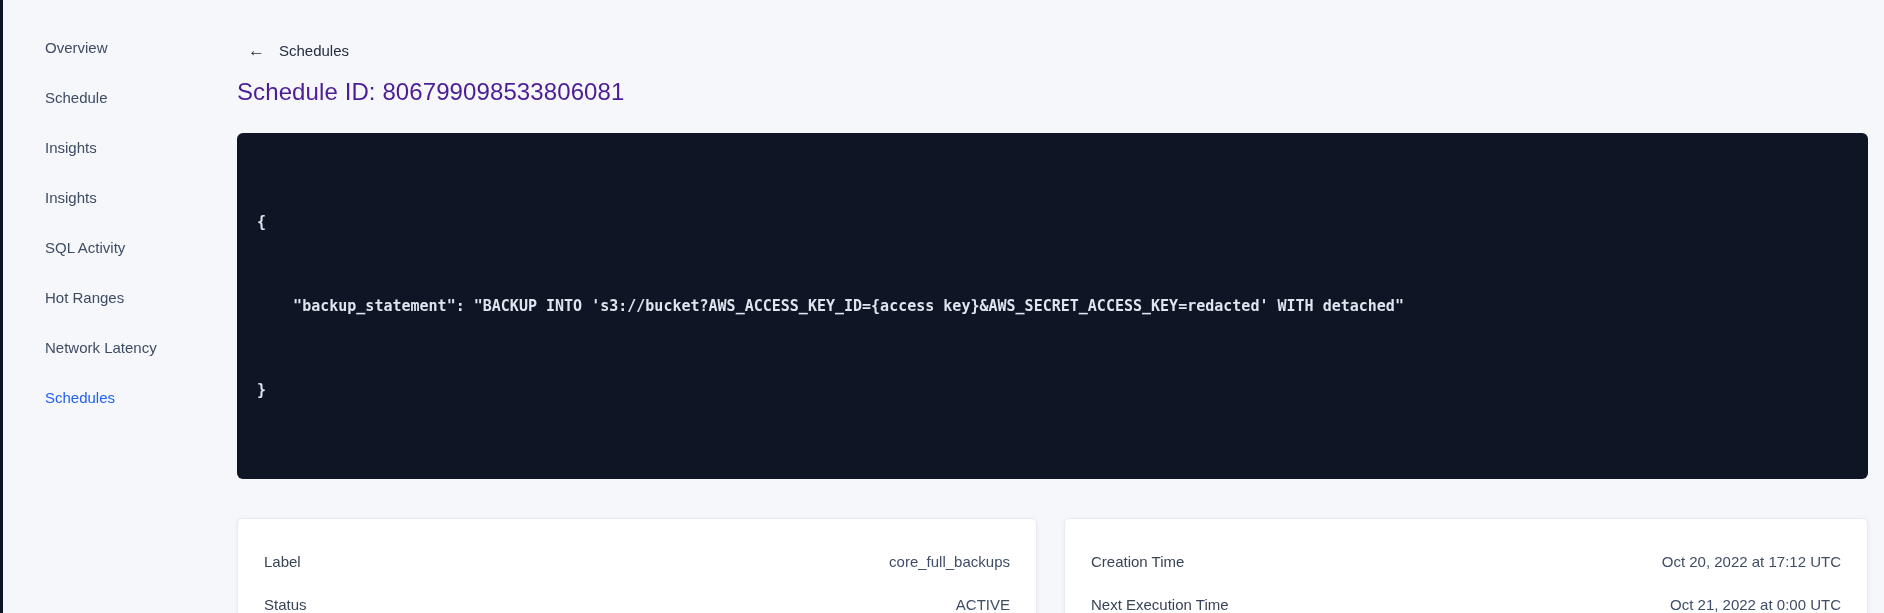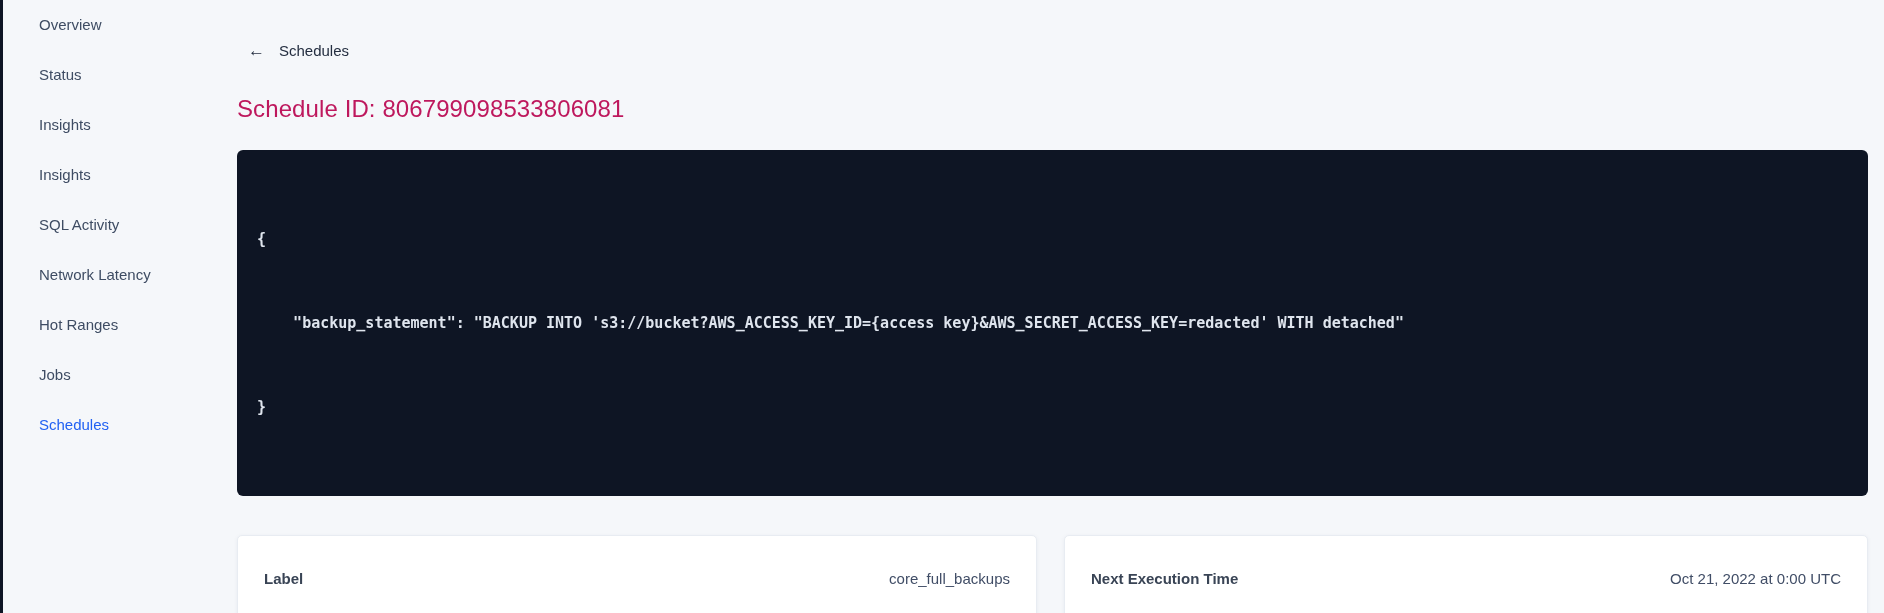--- a/index.html
+++ b/index.html
@@ -11,41 +11,42 @@
     overflow: hidden;
     color: #394455;
   }
   
   .left-rail {
     position: absolute; left: 0; top: 0; width: 3px; height: 613px;
     background: #0e1524;
   }
   
   .sidebar {
-    position: absolute; left: 11px; top: 0; width: 210px; height: 613px;
+    position: absolute; left: 17px; top: 0; width: 210px; height: 613px;
+    padding-top: 23px;
   }
   .nav-item {
     height: 50px; line-height: 50px; padding-left: 28px;
     font-size: 15px; color: #3e4c63; cursor: pointer;
     white-space: nowrap;
   }
   .nav-item.active { color: var(--accent, #2161f3); }
   
   .main {
     position: absolute; left: 237px; top: 0; width: 1631px;
   }
   .back-row {
     margin-top: 42px; padding-left: 11px;
     display: flex; align-items: center; gap: 14px;
     font-size: 15px; color: #242e40; cursor: pointer; width: fit-content;
   }
   .back-row .arrow { font-size: 17px; line-height: 1; color: #242e40; }
   .page-title {
-    margin-top: 36px;
-    font-size: 24px; font-weight: 500; color: #be185d;
+    margin-top: 19px;
+    font-size: 24px; font-weight: 500; color: #4c1d95;
     letter-spacing: 0.1px;
   }
   .code-block {
     margin-top: 27px;
     width: 1631px; min-height: 130px;
     background: #0e1524; border-radius: 6px;
     padding: 19px 20px;
     font-family: "DejaVu Sans Mono", "Liberation Mono", monospace;
     font-size: 15px; font-weight: bold; line-height: 28px;
     color: #dfe5ee; white-space: pre; overflow: hidden;
@@ -59,37 +60,36 @@
     border: 1px solid #e8ecf2; border-radius: 5px;
     box-shadow: 0 1px 4px rgba(24,43,77,0.06);
     padding: 21px 26px;
   }
   .card.schedule-card { width: 800px; height: 186px; }
   .card.execution-card { width: 804px; height: 273px; }
   .card-row {
     height: 43px; display: flex; align-items: center;
     justify-content: space-between; font-size: 15px;
   }
-  .card-row .row-label { font-weight: bold; color: #394455; }
+  .card-row .row-label { font-weight: normal; color: #394455; }
   .card-row .row-value { font-weight: 400; color: #404d66; text-align: right; }
 </style>
 </head>
 <body>
 
 <div class="left-rail"></div>
 
 <nav class="sidebar">
   <div class="nav-item">Overview</div>
-  <div class="nav-item">Status</div>
+  <div class="nav-item">Schedule</div>
   <div class="nav-item">Insights</div>
   <div class="nav-item">Insights</div>
   <div class="nav-item">SQL Activity</div>
+  <div class="nav-item">Hot Ranges</div>
   <div class="nav-item">Network Latency</div>
-  <div class="nav-item">Hot Ranges</div>
-  <div class="nav-item">Jobs</div>
   <div class="nav-item active">Schedules</div>
 </nav>
 
 <main class="main">
 
   <div class="back-row">
     <span class="arrow">←</span>
     <span>Schedules</span>
   </div>
 
@@ -110,20 +110,24 @@
       </div>
       <div class="card-row">
         <span class="row-label">Status</span>
         <span class="row-value">ACTIVE</span>
       </div>
 
     </section>
 
     <section class="card execution-card">
       <div class="card-row">
+        <span class="row-label">Creation Time</span>
+        <span class="row-value">Oct 20, 2022 at 17:12 UTC</span>
+      </div>
+      <div class="card-row">
         <span class="row-label">Next Execution Time</span>
         <span class="row-value">Oct 21, 2022 at 0:00 UTC</span>
       </div>
 
     </section>
 
   </div>
 </main>
 
 </body></html>

